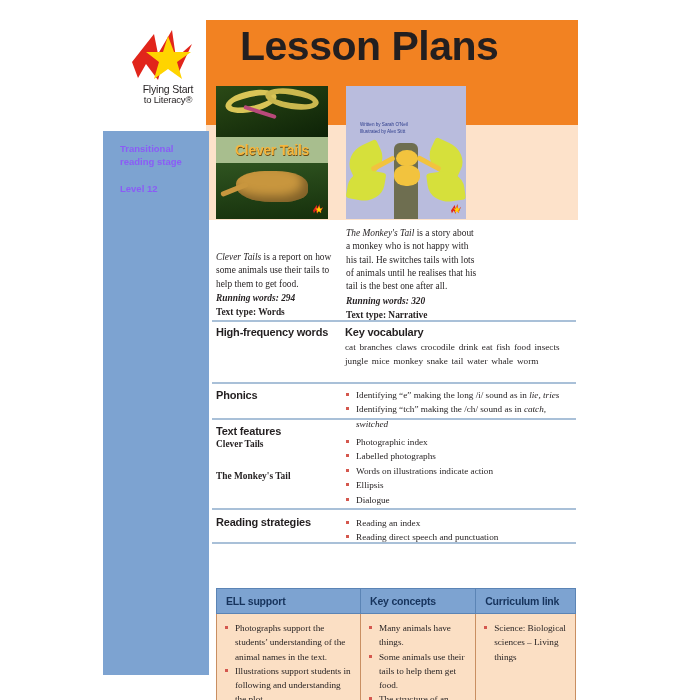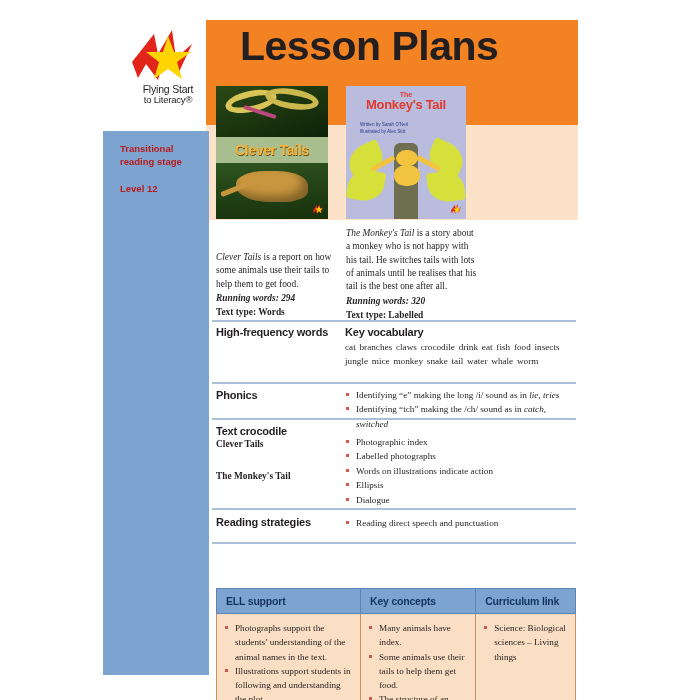--- a/index.html
+++ b/index.html
@@ -34,21 +34,21 @@
     line-height:1.05;
   }
   .logo-text .l1 { font-size:10.5px; font-weight:400; color:#231f20; display:block; letter-spacing:-0.2px;}
   .logo-text .l2 { font-size:9.5px; font-weight:400; color:#231f20; display:block; letter-spacing:-0.2px;}
 
   
   .sidebar {
     position:absolute; left:103px; top:131px; width:106px; height:544px;
     background:#7DA3D1;
   }
-  .sb-text { position:absolute; left:120px; top:143px; width:90px; color:#b91c1c; }
+  .sb-text { position:absolute; left:120px; top:143px; width:90px; color:#8b5cf6; }
   .sb-text .stage { font-size:9.5px; font-weight:700; line-height:1.35; }
   .sb-text .level { font-size:9.5px; font-weight:700; margin-top:14px; }
 
   
   .cover { position:absolute; overflow:hidden; }
   .cover-a { left:216px; top:86px; width:112px; height:133px; }
   .cover-b { left:346px; top:86px; width:120px; height:133px; background:#B9BCDD; }
 
   .ca-top { position:absolute; inset:0 0 62% 0; background:linear-gradient(160deg,#2b4a16,#0d2207); }
   .ca-band { position:absolute; left:0; right:0; top:38%; height:20%; background:#A8BE8E; display:flex; align-items:center; justify-content:center; }
@@ -158,24 +158,20 @@
     <div class="ca-band">
       <span>Clever Tails</span>
     </div>
     <svg class="ca-logo" viewBox="0 0 12 12">
       <path d="M0 7 L4 1 L5 5 L7 0 L8 6 L11 3 L8 10 L6 6 L5 11 L3 7 L1 10 Z" fill="#E1251B"></path>
       <path d="M6.5 2 L7.6 5 L10.5 5 L8.2 6.8 L9 9.8 L6.5 8 L4 9.8 L4.8 6.8 L2.5 5 L5.4 5 Z" fill="#FFD400"></path>
     </svg>
   </div>
 
   <div class="cover cover-b">
-    <div class="cb-title">
-      <span class="t1">The</span>
-      <span class="t2">Monkey's Tail</span>
-    </div>
     <div class="cb-credits">
       <div>Written by Sarah O'Neil</div>
       <div>Illustrated by Alex Stitt</div>
     </div>
     <div class="cb-art">
       <div class="frond f1"></div>
         <div class="frond f2"></div>
       <div class="frond f3"></div>
         <div class="frond f4"></div>
       <div class="trunk"></div>
@@ -192,21 +188,21 @@
 
   <div class="blurb blurb-a">
     <i>Clever Tails</i><span> is a report on how some animals use their tails to help them to get food.</span>
     <span class="meta"><i>Running words:</i> <i>294</i></span>
     <span class="meta"><span>Text type:</span> <span>Words</span></span>
   </div>
 
   <div class="blurb blurb-b">
     <i>The Monkey's Tail</i><span> is a story about a monkey who is not happy with his tail. He switches tails with lots of animals until he realises that his tail is the best one after all.</span>
     <span class="meta"><i>Running words:</i> <i>320</i></span>
-    <span class="meta"><span>Text type:</span> <span>Labelled</span></span>
+    <span class="meta"><span>Text type:</span> <span>Narrative</span></span>
   </div>
 
   <div class="rule" style="top:320px"></div>
   <div class="rule" style="top:382px"></div>
   <div class="rule" style="top:418px"></div>
   <div class="rule" style="top:508px"></div>
   <div class="rule" style="top:542px"></div>
 
   <div class="sec" style="left:216px; top:326px; width:125px;">
     <div class="sec-h">High-frequency words</div>
@@ -219,57 +215,58 @@
 
   <div class="sec" style="left:216px; top:389px; width:120px;">
     <div class="sec-h">Phonics</div>
   </div>
   <ul class="bul sec" style="left:346px; top:388px; width:230px;">
     <li><span>Identifying “e” making the long /i/ sound as in </span><i>lie, tries</i></li>
     <li><span>Identifying “tch” making the /ch/ sound as in </span><i>catch, switched</i></li>
   </ul>
 
   <div class="sec" style="left:216px; top:425px; width:125px;">
-    <div class="sec-h">Text crocodile</div>
+    <div class="sec-h">Text features</div>
     <div class="sec-sub" style="margin-top:2px;">Clever Tails</div>
     <div class="sec-sub" style="margin-top:22px;">The Monkey's Tail</div>
   </div>
   <ul class="bul sec" style="left:346px; top:464px; width:230px;">
     <li>Words on illustrations indicate action</li>
     <li>Ellipsis</li>
     <li>Dialogue</li>
   </ul>
   <ul class="bul sec" style="left:346px; top:435px; width:230px;">
     <li>Photographic index</li>
     <li>Labelled photographs</li>
   </ul>
 
   <div class="sec" style="left:216px; top:516px; width:125px;">
     <div class="sec-h">Reading strategies</div>
   </div>
   <ul class="bul sec" style="left:346px; top:516px; width:230px;">
+    <li>Reading an index</li>
     <li>Reading direct speech and punctuation</li>
   </ul>
 
   <div class="tbl">
     <div class="tbl-head">
       <div class="c1">ELL support</div>
       <div class="c2">Key concepts</div>
       <div class="c3">Curriculum link</div>
     </div>
     <div class="tbl-body">
       <div class="c1">
         <ul class="bul">
           <li>Photographs support the students’ understanding of the animal names in the text.</li>
           <li>Illustrations support students in following and understanding the plot.</li>
         </ul>
       </div>
       <div class="c2">
         <ul class="bul">
-          <li>Many animals have index.</li>
+          <li>Many animals have things.</li>
           <li>Some animals use their tails to help them get food.</li>
           <li>The structure of an animal’s tail relates to the tail’s function.</li>
         </ul>
       </div>
       <div class="c3">
         <ul class="bul">
           <li>Science: Biological sciences – Living things</li>
         </ul>
       </div>
     </div>

